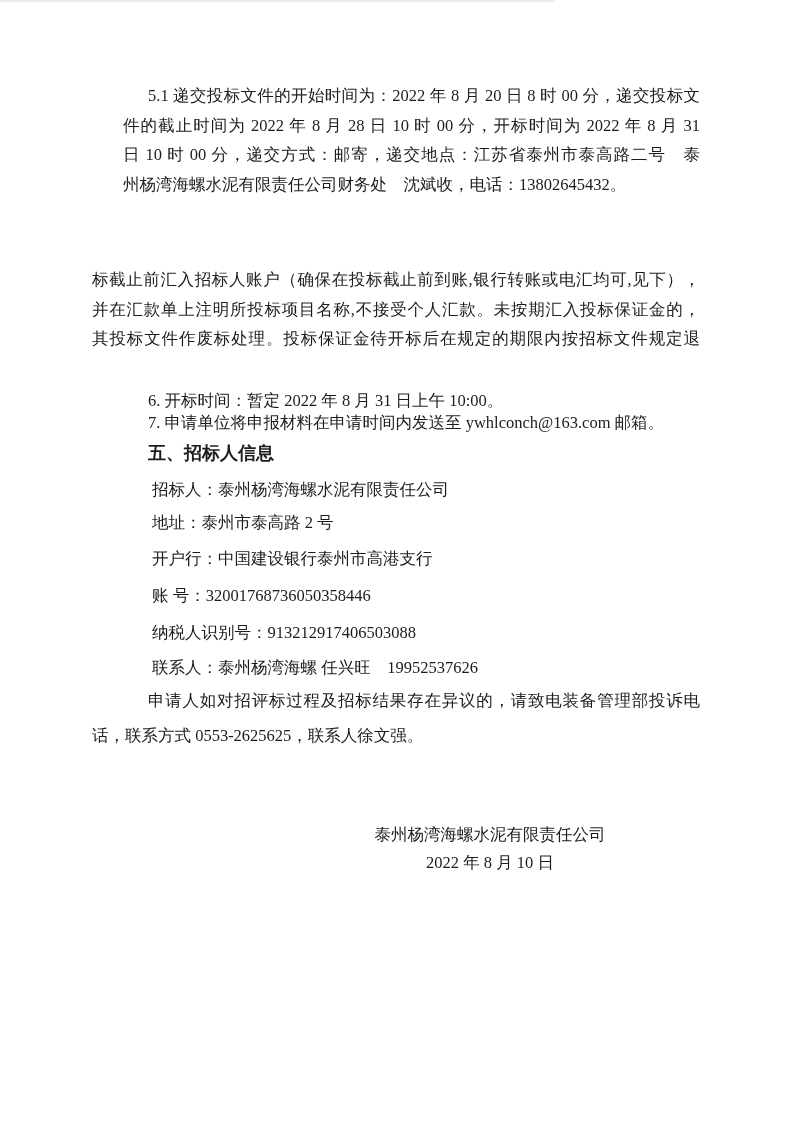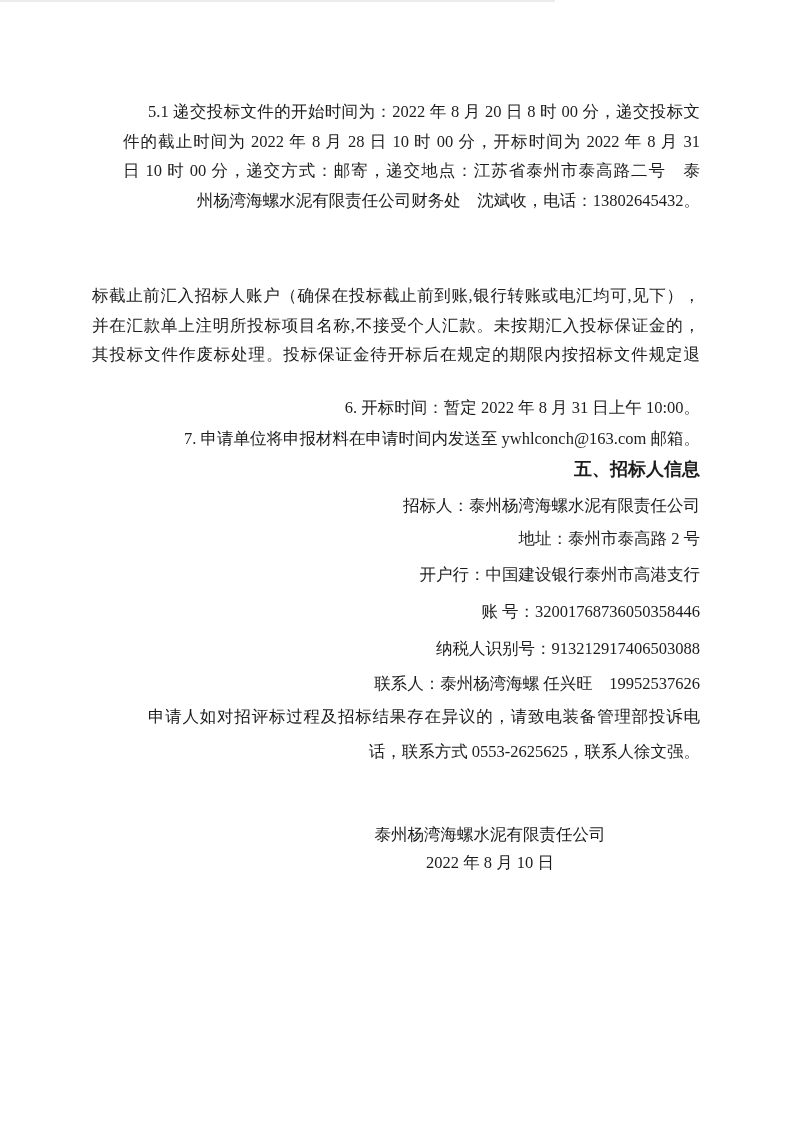--- a/index.html
+++ b/index.html
@@ -14,24 +14,23 @@
   .scan-edge{
     position:absolute;top:0;left:0;width:70%;height:2px;
     background:#ececec;
   }
   .line{
     position:absolute;
     left:92px;width:608px;
     font-size:16.5px;
     line-height:24px;
     box-sizing:border-box;
-    margin-top:16px;
   }
   .j{text-align:justify;text-align-last:justify;}
-  .l{text-align:right;white-space:nowrap;}
+  .l{text-align:left;white-space:nowrap;}
   .i56{padding-left:56px;}
   .i31{padding-left:31px;}
   .i60{padding-left:60px;}
   .heading{font-weight:bold;font-size:18px;}
   .sig{
     position:absolute;
     left:290px;width:400px;
     text-align:center;
     font-size:16.5px;
     line-height:24px;
@@ -46,21 +45,21 @@
   <div class="line j i56" style="top:84px">5.1 递交投标文件的开始时间为：2022 年 8 月 20 日 8 时 00 分，递交投标文</div>
   <div class="line j i31" style="top:114px">件的截止时间为 2022 年 8 月 28 日 10 时 00 分，开标时间为 2022 年 8 月 31</div>
   <div class="line j i31" style="top:143px">日 10 时 00 分，递交方式：邮寄，递交地点：江苏省泰州市泰高路二号　泰</div>
   <div class="line l i31" style="top:173px">州杨湾海螺水泥有限责任公司财务处　沈斌收，电话：13802645432。</div>
 
 
   <div class="line j" style="top:268px">标截止前汇入招标人账户（确保在投标截止前到账,银行转账或电汇均可,见下），</div>
   <div class="line j" style="top:298px">并在汇款单上注明所投标项目名称,不接受个人汇款。未按期汇入投标保证金的，</div>
   <div class="line j" style="top:327px">其投标文件作废标处理。投标保证金待开标后在规定的期限内按招标文件规定退</div>
 
-  <div class="line l i56" style="top:380px">6. 开标时间：暂定 2022 年 8 月 31 日上午 10:00。</div>
+  <div class="line l i56" style="top:389px">6. 开标时间：暂定 2022 年 8 月 31 日上午 10:00。</div>
   <div class="line l i56" style="top:411px">7. 申请单位将申报材料在申请时间内发送至 ywhlconch@163.com 邮箱。</div>
 
   <div class="line l i60" style="top:478px">招标人：泰州杨湾海螺水泥有限责任公司</div>
 
   <div class="line l i56 heading" style="top:441px">五、招标人信息</div>
   <div class="line l i60" style="top:511px">地址：泰州市泰高路 2 号</div>
   <div class="line l i60" style="top:547px">开户行：中国建设银行泰州市高港支行</div>
   <div class="line l i60" style="top:584px">账 号：32001768736050358446</div>
   <div class="line l i60" style="top:621px">纳税人识别号：913212917406503088</div>
   <div class="line l i60" style="top:656px">联系人：泰州杨湾海螺 任兴旺　19952537626</div>

